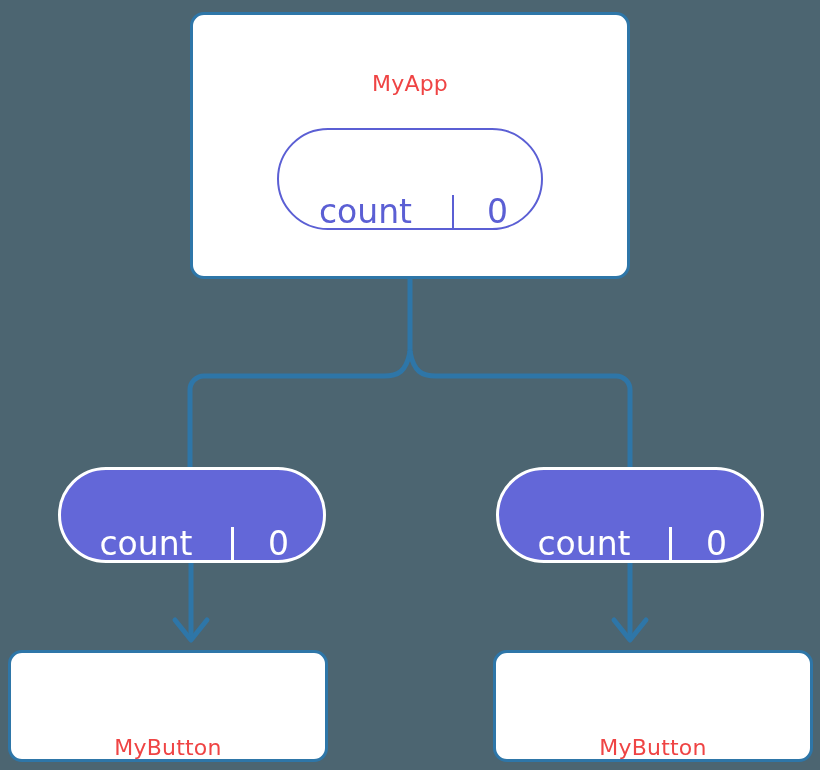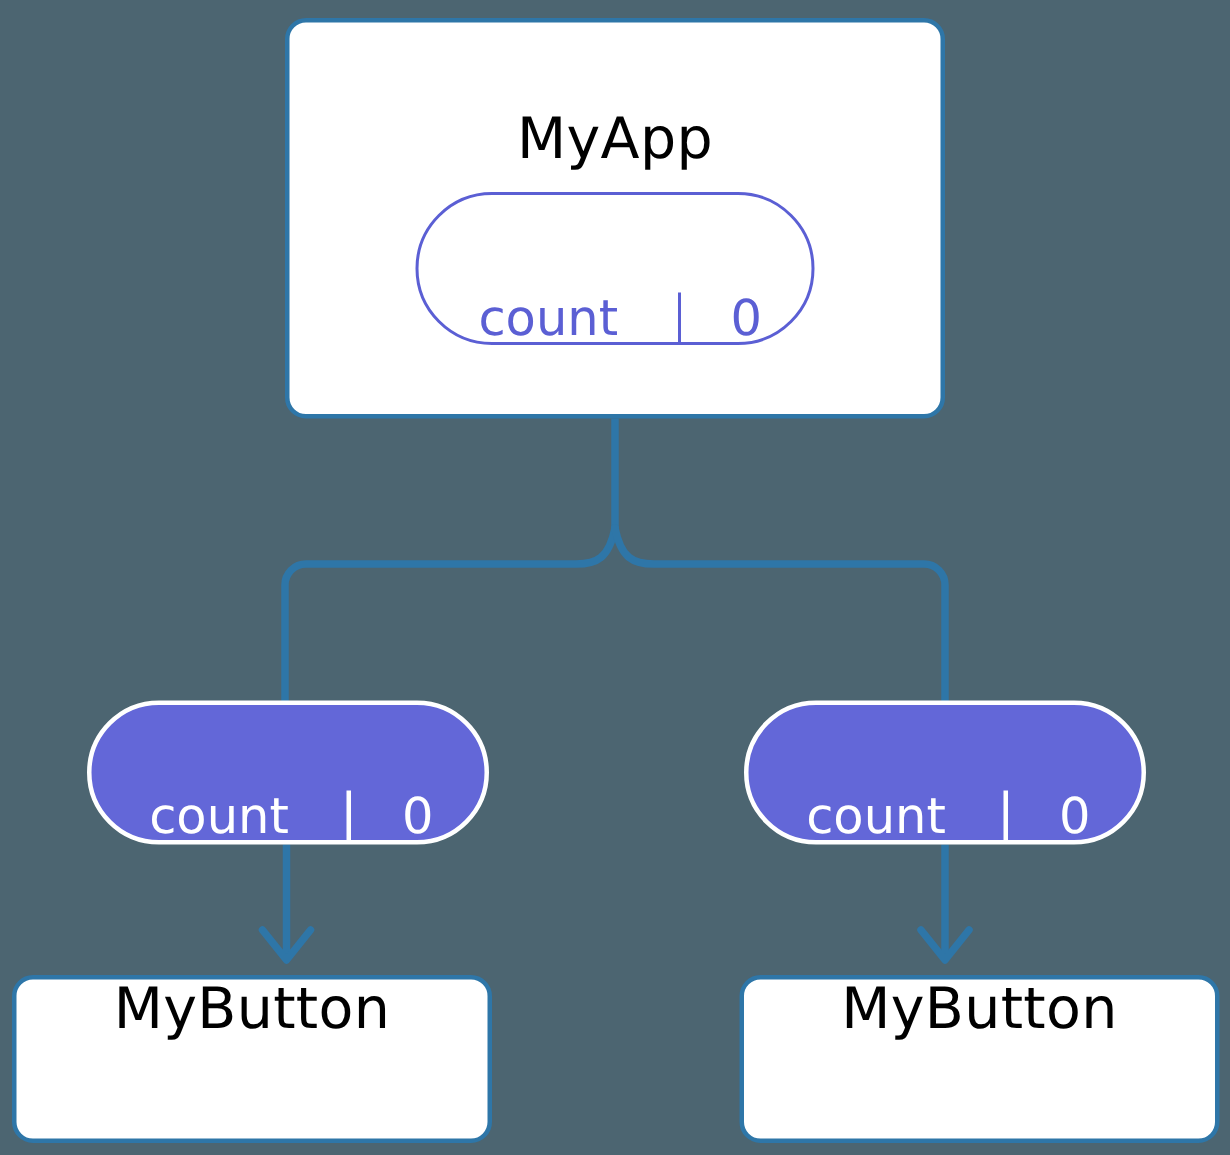--- a/index.html
+++ b/index.html
@@ -35,22 +35,22 @@
   
   .card {
     position: absolute;
     box-sizing: border-box;
     background: #ffffff;
     border: 3px solid #2e76a8;
     border-radius: 14px;
     z-index: 3;
   }
   .card-title {
-    color: #000000;
-    font-size: 38px;
+    color: #ef4444;
+    font-size: 22px;
     font-weight: 400;
     letter-spacing: 0.2px;
     white-space: nowrap;
     line-height: 1;
   }
 
   
   #root-card {
     left: 190px;
     top: 12px;
@@ -60,21 +60,21 @@
     flex-direction: column;
     align-items: center;
   }
   #root-card .card-title {
     margin-top: 58px;
   }
 
   
   .leaf-card {
     display: flex;
-    align-items: flex-start;
+    align-items: flex-end;
     justify-content: center;
   }
   #leaf-left  { left: 8px;   top: 650px; width: 320px; height: 112px; }
   #leaf-right { left: 493px; top: 650px; width: 320px; height: 112px; }
 
   
   .pill {
     position: absolute;
     box-sizing: border-box;
     display: flex;

